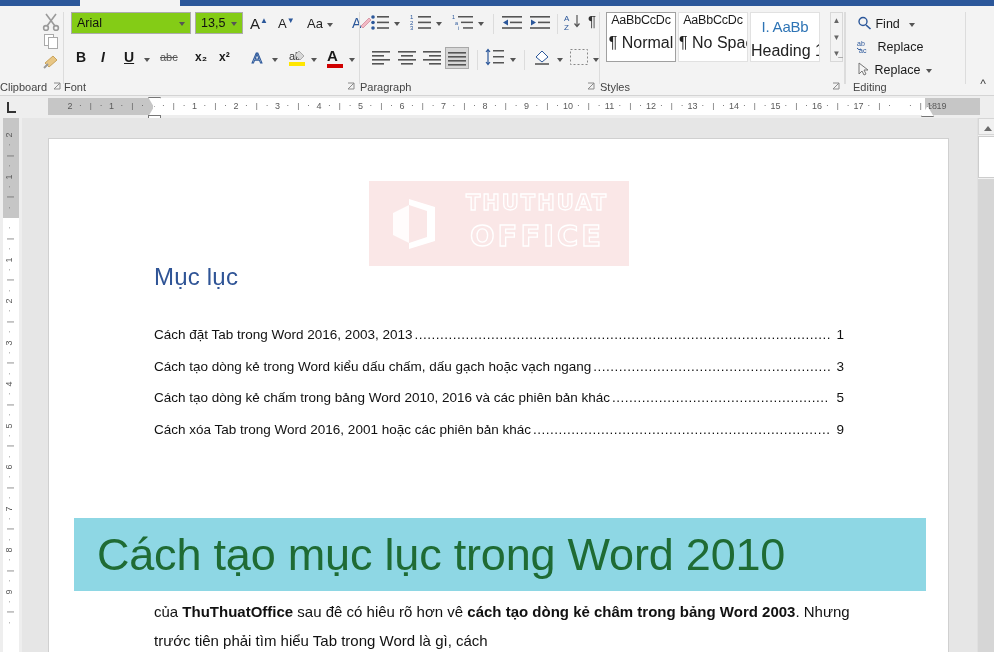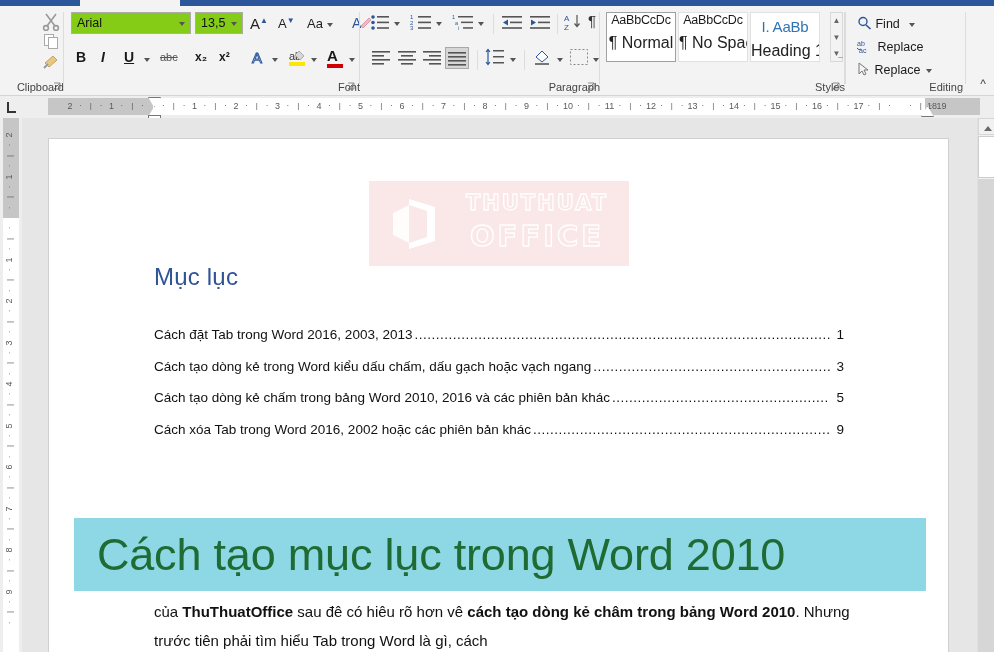--- a/index.html
+++ b/index.html
@@ -13,21 +13,21 @@
 
   
   .tabstrip{position:absolute;left:0;top:0;width:994px;height:6px;background:#2b579a;}
   .tabstrip .tab-active{position:absolute;left:80px;top:0;width:100px;height:6px;background:#f3f3f3;}
   .tabstrip .tab-edgeR{position:absolute;left:960px;top:0;width:34px;height:6px;background:#2b579a;}
 
   
   .ribbon{position:absolute;left:0;top:6px;width:994px;height:89px;background:#f3f3f3;
           border-bottom:1px solid #d4d4d4;}
   .group{position:absolute;top:0;height:89px;}
-  .group-label{position:absolute;bottom:2px;width:100%;text-align:right;font-size:11px;color:#444;margin-top:21px;}
+  .group-label{position:absolute;bottom:2px;width:100%;text-align:left;font-size:11px;color:#444;margin-top:21px;}
   .group-sep{position:absolute;top:6px;width:1px;height:72px;background:#dcdcdc;}
   .dlg{position:absolute;bottom:4px;right:4px;width:9px;height:9px;opacity:.65;}
 
   
   #g-clipboard{left:0;width:64px;}
   .paste-btn{position:absolute;left:6px;top:4px;width:50px;height:62px;text-align:center;cursor:default;}
   .clip-ico{width:34px;height:36px;margin:0 auto;position:relative;}
   .clip-body{position:absolute;left:3px;top:4px;width:28px;height:31px;background:#e8c684;border:1px solid #c9a35c;border-radius:2px;}
   .clip-clip{position:absolute;left:11px;top:0px;width:12px;height:7px;background:#8a8a8a;border-radius:2px;}
   .clip-page{position:absolute;left:10px;top:10px;width:18px;height:22px;background:#fff;border:1px solid #b9b9b9;}
@@ -571,32 +571,32 @@
             <span class="toc-txt">Cách tạo dòng kẻ trong Word kiểu dấu chấm, dấu gạch hoặc vạch ngang </span>
             <span class="toc-dots">..............................................................................................................................................................</span>
             <span class="toc-pg">3</span>
           </div>
           <div class="toc-row">
             <span class="toc-txt">Cách tạo dòng kẻ chấm trong bảng Word 2010, 2016 và các phiên bản khác </span>
             <span class="toc-dots">..............................................................................................................................................................</span>
             <span class="toc-pg">5</span>
           </div>
           <div class="toc-row">
-            <span class="toc-txt">Cách xóa Tab trong Word 2016, 2002 hoặc các phiên bản khác </span>
+            <span class="toc-txt">Cách xóa Tab trong Word 2016, 2001 hoặc các phiên bản khác </span>
             <span class="toc-dots">..............................................................................................................................................................</span>
             <span class="toc-pg">9</span>
           </div>
         </div>
 
       <div class="bighead">
         <span>Cách tạo mục lục trong Word 2010</span>
       </div>
 
       <div class="para">
-        <span>của </span><b>ThuThuatOffice</b><span> sau đê có hiêu rõ hơn vê </span><b>cách tạo dòng kẻ châm trong bảng Word 2010</b><span>. Nhưng trước tiên phải tìm hiểu Tab trong Word là gì, cách</span>
+        <span>của </span><b>ThuThuatOffice</b><span> sau đê có hiêu rõ hơn vê </span><b>cách tạo dòng kẻ châm trong bảng Word 2003</b><span>. Nhưng trước tiên phải tìm hiểu Tab trong Word là gì, cách</span>
       </div>
     </div>
   </div>
   <div class="canvas-gutter"></div>
 
   <div class="vscroll">
     <div class="vs-up"></div>
     <div class="vs-thumb"></div>
     <div class="vs-track"></div>
   </div>

